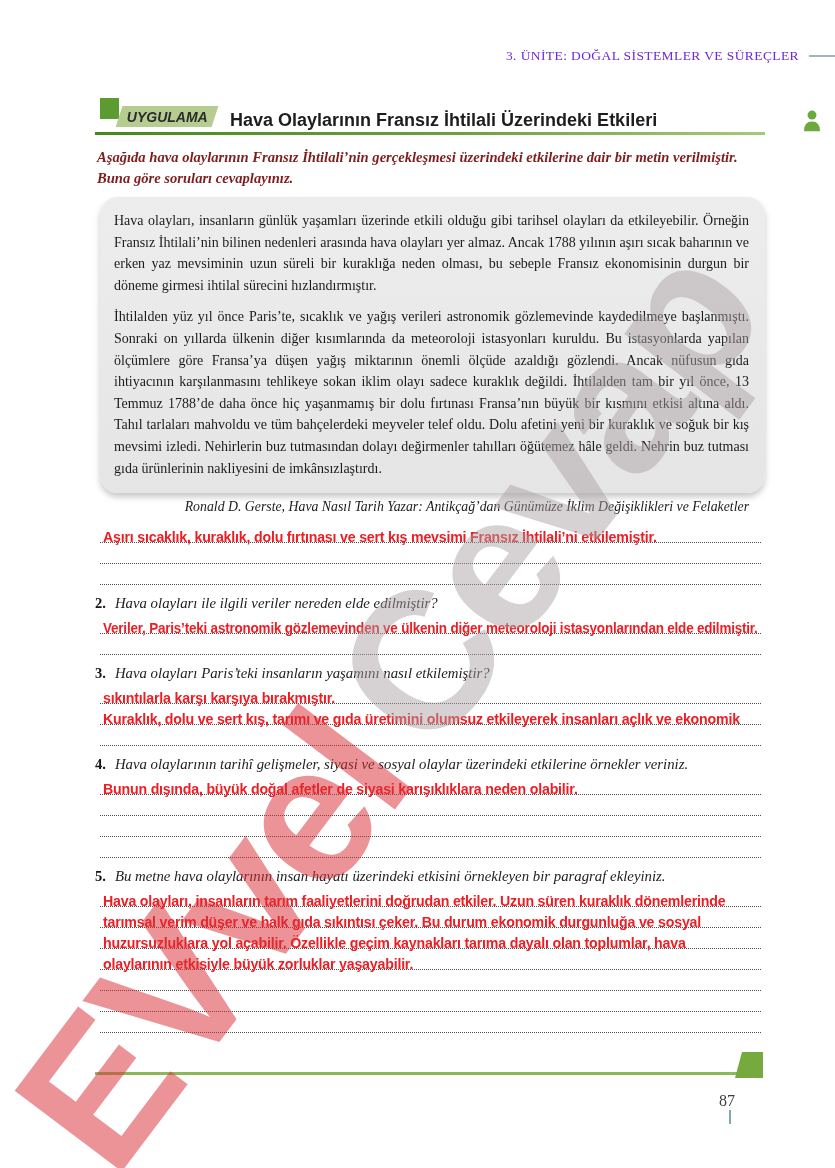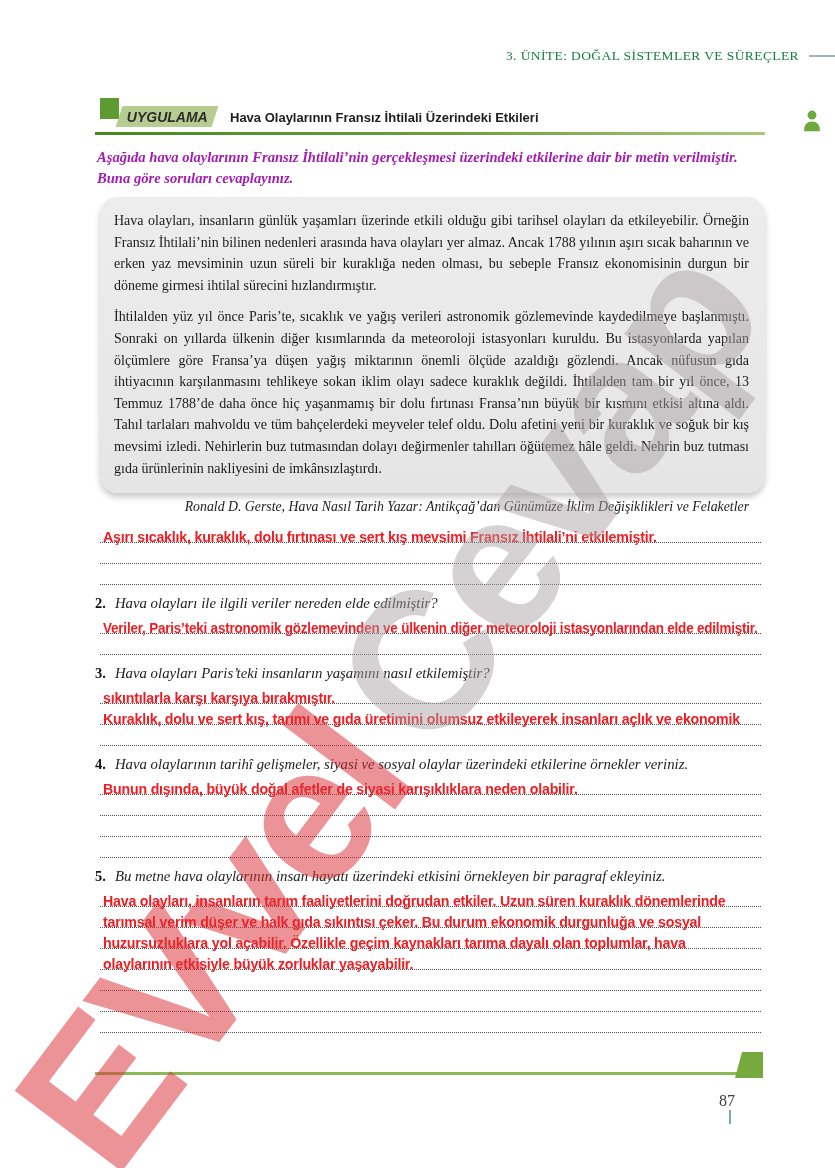--- a/index.html
+++ b/index.html
@@ -2,38 +2,38 @@
 <html><head>
 <meta charset="utf-8">
 <style>
   html,body{margin:0;padding:0;background:#fff;}
   #page{position:relative;width:835px;height:1168px;background:#ffffff;overflow:hidden;
         font-family:"Liberation Serif",serif;}
 
   
   .unit-header{position:absolute;top:46px;left:0;right:0;height:20px;
                display:flex;align-items:center;justify-content:flex-end;}
-  .unit-title{color:#15803d;font-size:13.5px;letter-spacing:.4px;white-space:nowrap;}
+  .unit-title{color:#6d28d9;font-size:13.5px;letter-spacing:.4px;white-space:nowrap;}
   .unit-rule{width:26px;height:2px;background:#9db5bb;margin-left:10px;}
 
   
   .badge-square{position:absolute;left:100px;top:98px;width:19px;height:21px;background:#5b9b31;}
   .badge-para{position:absolute;left:119px;top:106px;width:96px;height:21px;background:#b6cc90;
               transform:skewX(-18deg);display:flex;align-items:center;justify-content:center;}
   .badge-label{transform:skewX(18deg);font-family:"Liberation Sans",sans-serif;
                font-style:italic;font-weight:bold;font-size:14px;color:#2c2c2c;white-space:nowrap;}
   .activity-title{position:absolute;left:230px;top:110px;font-family:"Liberation Sans",sans-serif;
-                  font-weight:bold;font-size:13px;color:#1d1d1d;white-space:nowrap;}
+                  font-weight:bold;font-size:18px;color:#1d1d1d;white-space:nowrap;}
   .badge-rule{position:absolute;left:95px;top:132px;width:670px;height:3px;
               background:linear-gradient(90deg,#47871e,#6ea13e 55%,#a9c77e);}
   .person-icon{position:absolute;left:801px;top:110px;width:22px;height:22px;}
 
   
   .intro{position:absolute;left:97px;top:147px;width:655px;
-         font-weight:bold;font-style:italic;font-size:14.6px;line-height:21px;color:#a21caf;}
+         font-weight:bold;font-style:italic;font-size:14.6px;line-height:21px;color:#7f1d1d;}
 
   
   .reading-box{position:absolute;left:100px;top:197px;width:665px;height:296px;
                background:linear-gradient(180deg,#ededed,#e5e5e5);
                border-radius:18px;box-shadow:0 4px 6px rgba(0,0,0,.22);
                box-sizing:border-box;padding:13px 16px 0 14px;}
   .reading-box p{margin:0 0 10px 0;font-size:14px;line-height:21.6px;color:#1b1b1b;
                  text-align:justify;}
   .attribution{margin-top:20px;font-style:italic;font-size:13.8px;color:#1b1b1b;text-align:right;}
 

